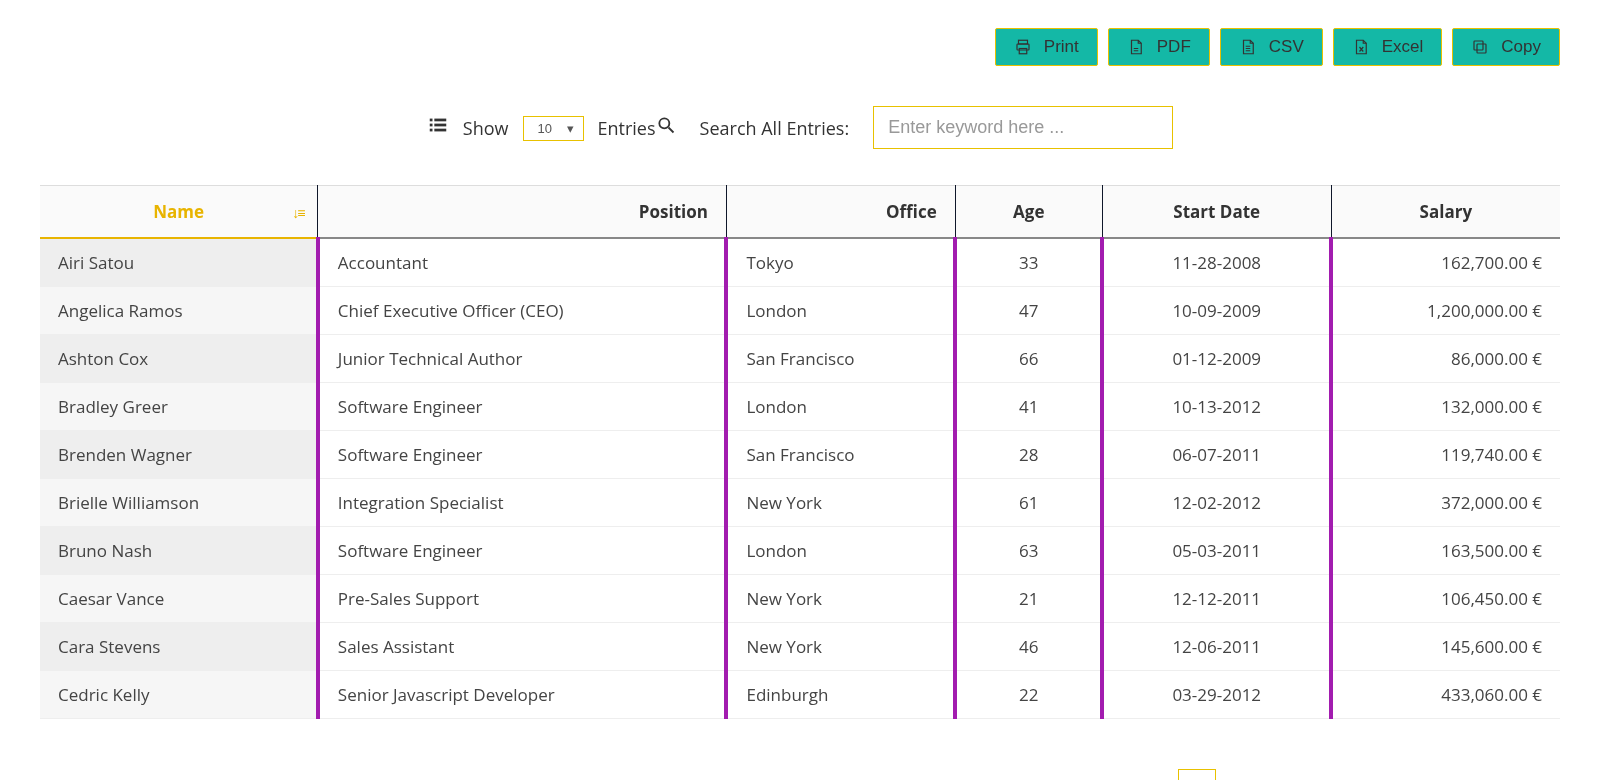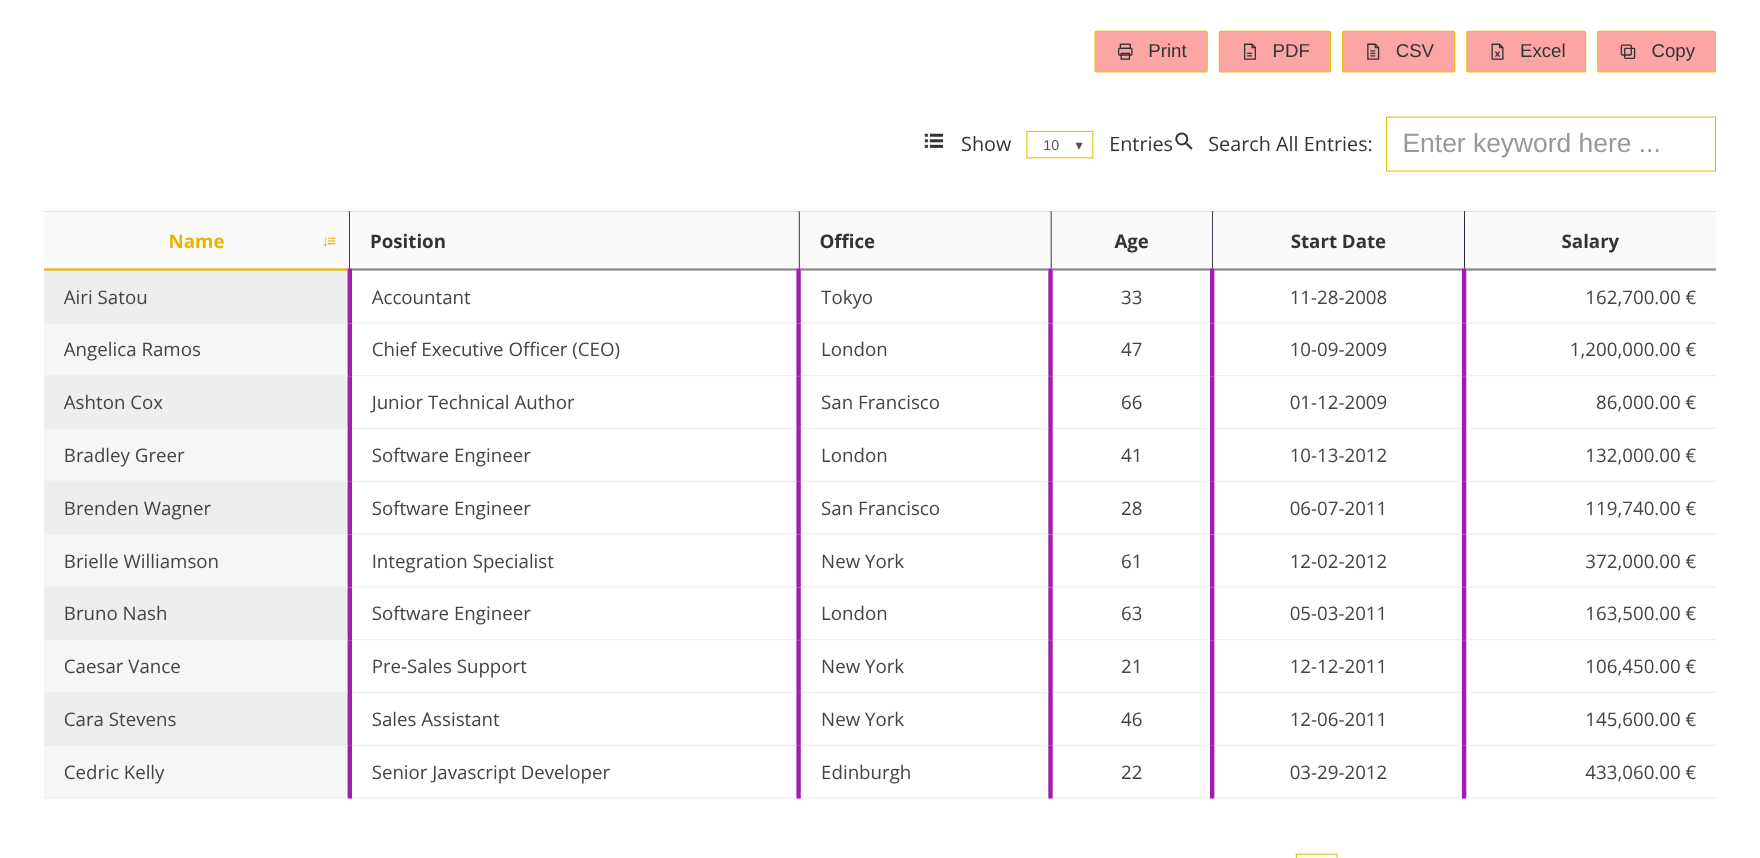--- a/index.html
+++ b/index.html
@@ -16,34 +16,34 @@
     display: flex;
     justify-content: flex-end;
     gap: 10px;
     margin-bottom: 40px;
   }
   .export-btn {
     display: inline-flex;
     align-items: center;
     gap: 12px;
     border: 1.5px solid #e8c100;
-    background: #fca5a5;
+    background: #14b8a6;
     color: #333;
     font-size: 17px;
     padding: 8px 18px;
     cursor: pointer;
     border-radius: 2px;
   }
   .export-btn .ico { width:18px; height:18px; display:inline-flex; align-items:center; justify-content:center; color:#333; }
   .export-btn .ico svg { width:18px; height:18px; stroke:#333; fill:none; stroke-width:1.6; }
 
   
   .toolbar {
     display: flex;
-    justify-content: flex-end;
+    justify-content: center;
     align-items: center;
     margin-bottom: 36px;
   }
   .toolbar-left {
     display: flex;
     align-items: center;
     gap: 14px;
     font-size: 18px;
     color: #333;
   }
@@ -64,29 +64,29 @@
     right: 10px;
     top: 50%;
     transform: translateY(-50%);
     color: #555;
     pointer-events: none;
     font-size: 13px;
   }
   .toolbar-right {
     display: flex;
     align-items: center;
-    gap: 12px;
+    gap: 24px;
     font-size: 18px;
     color: #333;
   }
   .search-ico svg { width:20px; height:20px; }
   .search-input {
     border: 1.5px solid #e8c100;
     padding: 10px 14px;
-    font-size: 24px;
+    font-size: 18px;
     color: #888;
     width: 300px;
   }
   .search-input::placeholder { color: #999; }
 
   
   table {
     width: 100%;
     border-collapse: collapse;
     font-size: 17px;
@@ -110,21 +110,21 @@
   }
   thead th.col-name .sort-ico {
     position: absolute;
     right: 14px;
     top: 50%;
     transform: translateY(-50%);
     color: #e8b400;
     font-size: 14px;
     letter-spacing: -2px;
   }
-  thead th.col-position, thead th.col-office { text-align: left; }
+  thead th.col-position, thead th.col-office { text-align: right; }
   thead th.col-age, thead th.col-start, thead th.col-salary { text-align: center; }
   tbody td {
     padding: 12px 18px;
     border-right: 4px solid #a21caf;
     border-bottom: 1px solid #eee;
     color: #444;
   }
   tbody td:last-child { border-right: none; }
   tbody tr:nth-child(odd) td:first-child { background: #eeeeee; }
   tbody tr:nth-child(even) td:first-child { background: #f6f6f6; }

